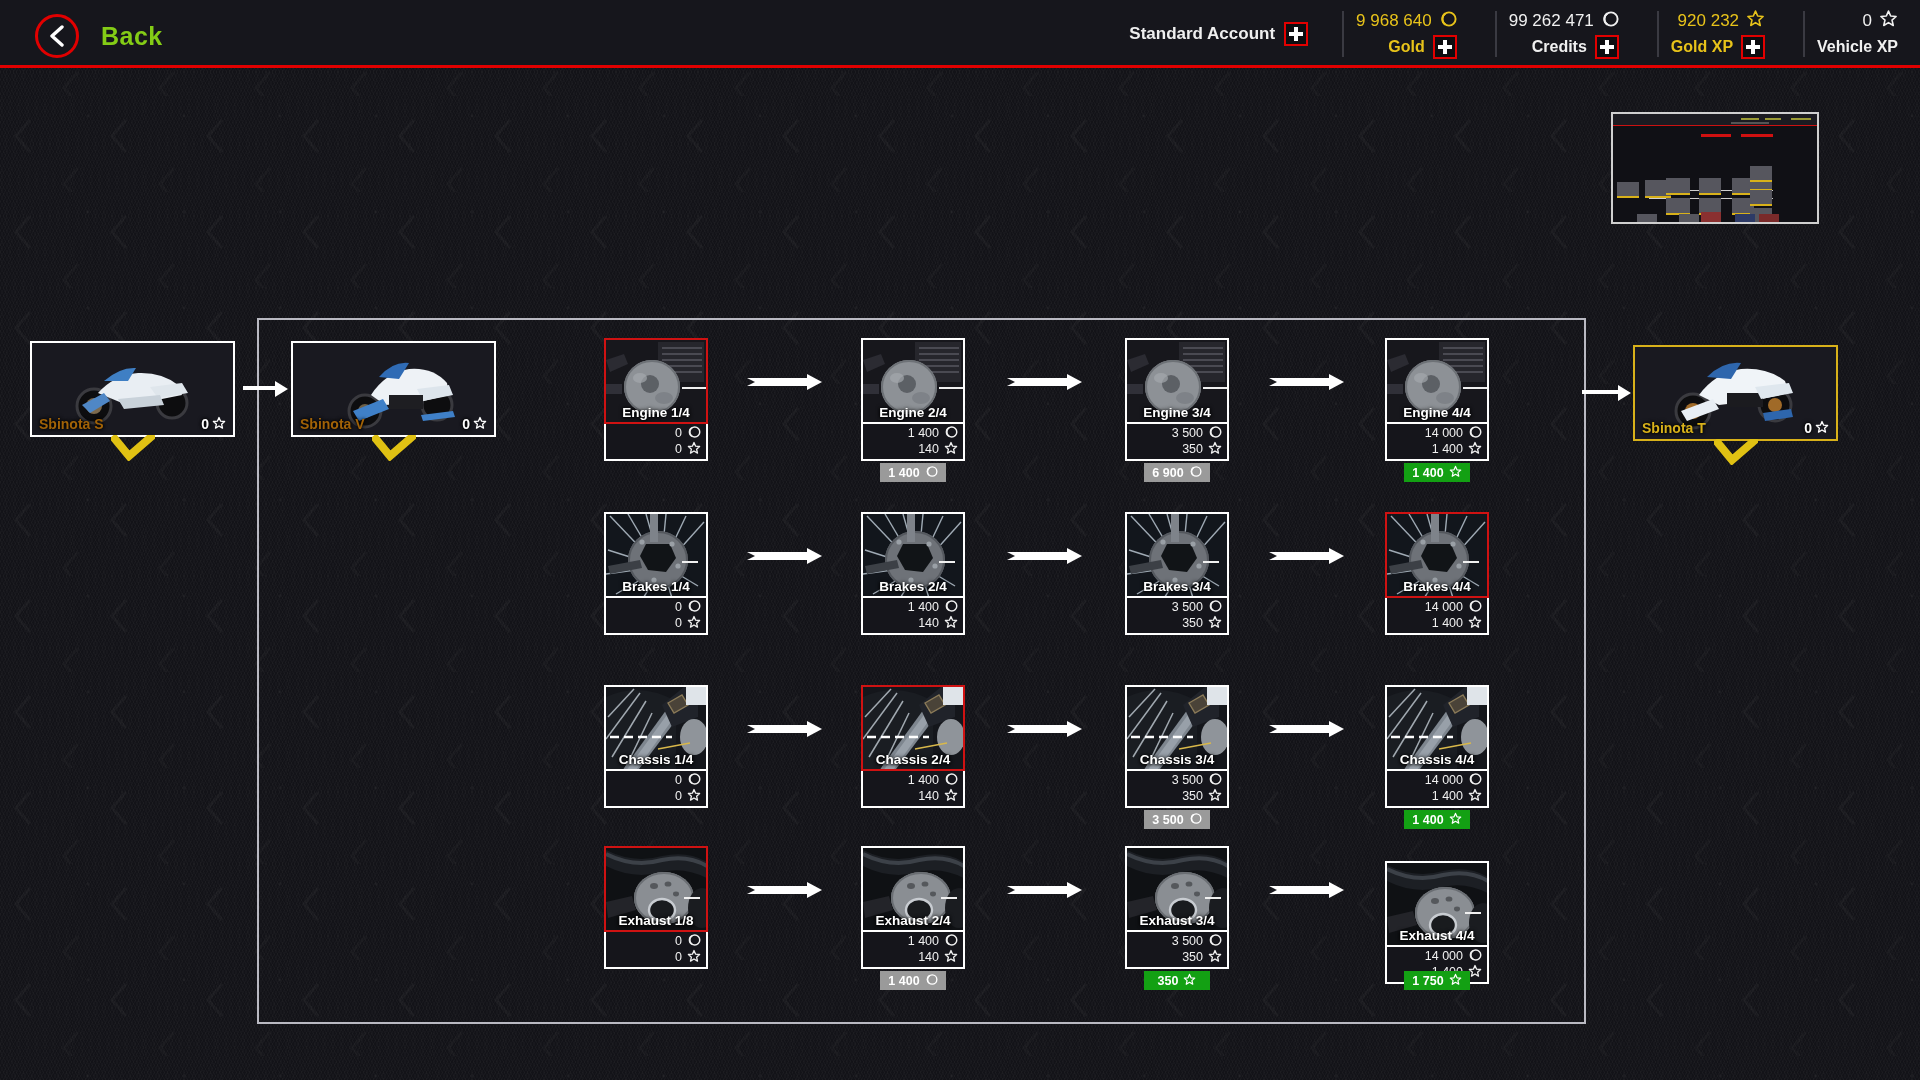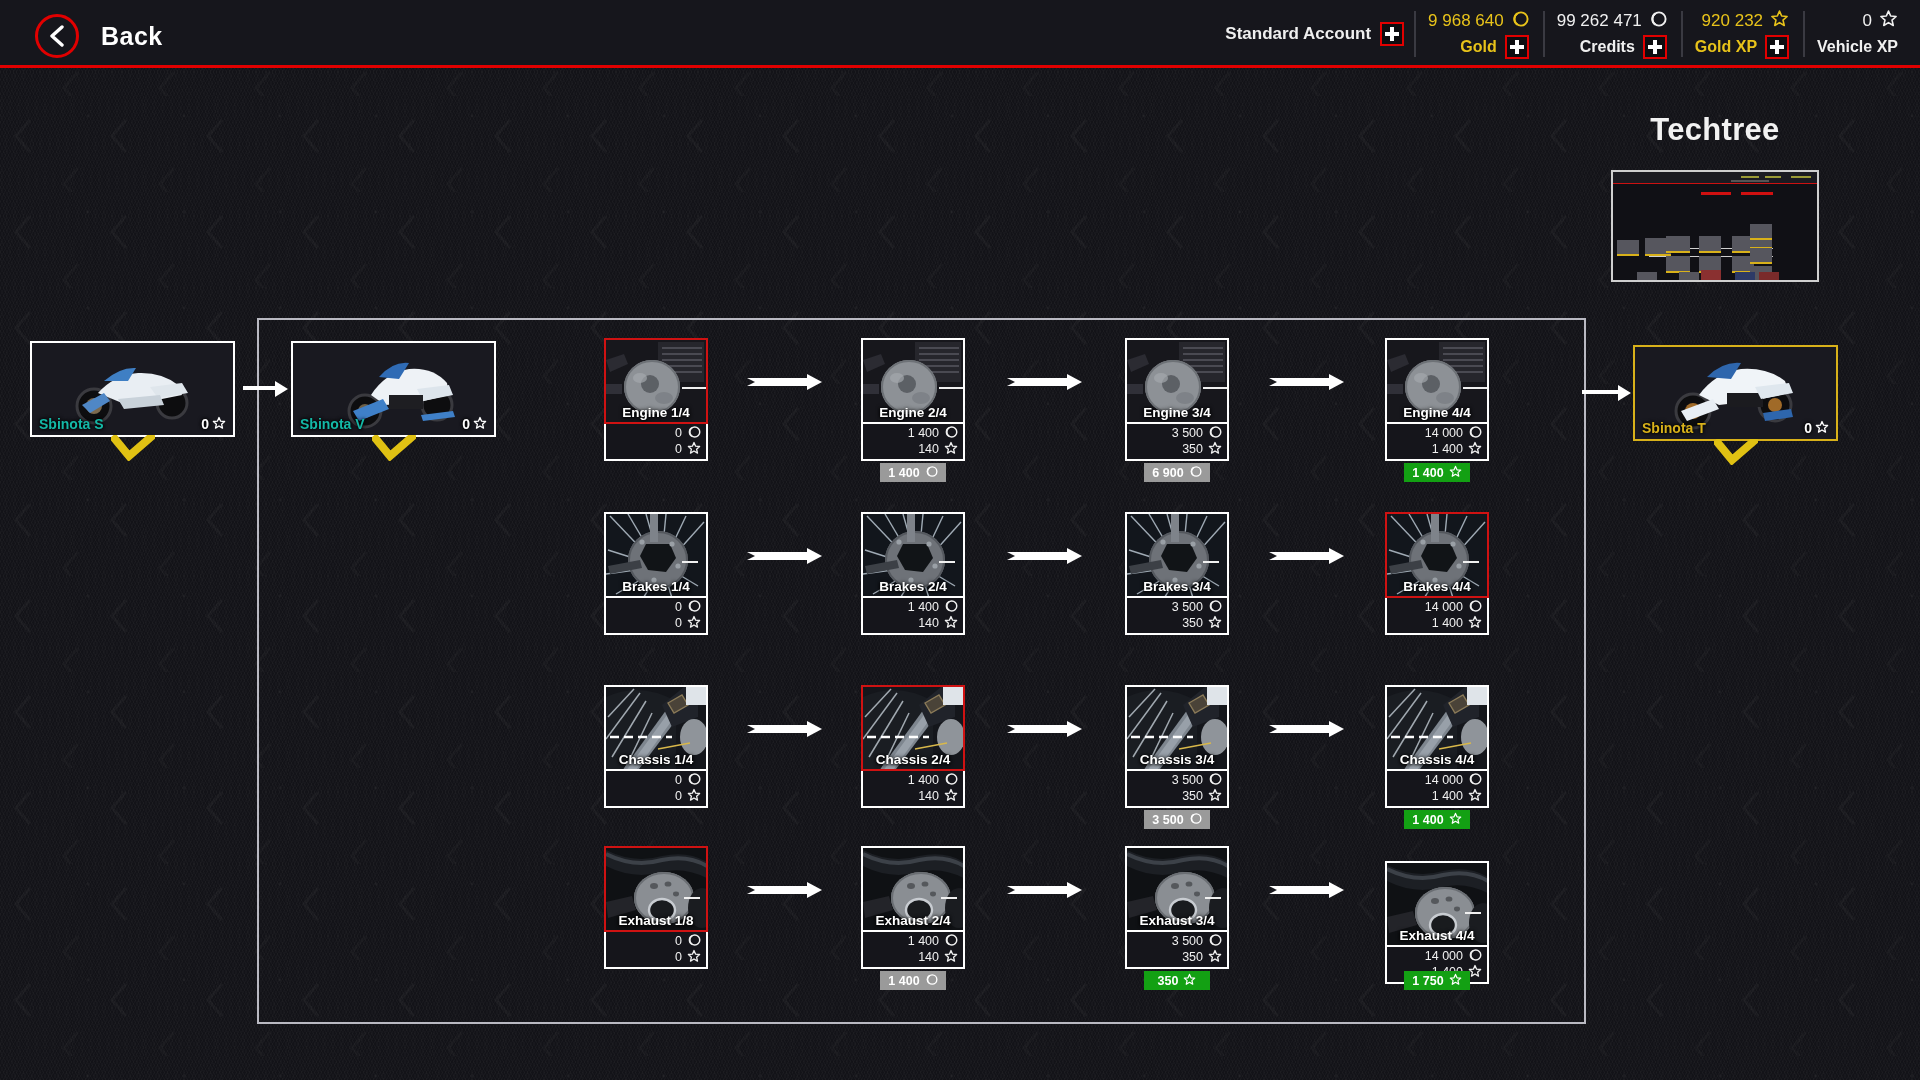--- a/index.html
+++ b/index.html
@@ -30,26 +30,26 @@
   }
   #back-btn{
     position:absolute; left:35px; top:14px; height:44px;
     display:flex; align-items:center; gap:22px; cursor:pointer;
   }
   #back-circle{
     width:44px; height:44px; border-radius:50%;
     border:3px solid #e10000; display:flex; align-items:center; justify-content:center;
   }
   #back-circle svg{ display:block; }
-  #back-label{ font-size:25px; font-weight:bold; letter-spacing:.5px; color:#ffffff; }
+  #back-label{ font-size:25px; font-weight:bold; letter-spacing:.5px; color:#84cc16; }
 
   
   #currency{
     position:absolute; right:8px; top:5px; height:58px;
-    display:flex; align-items:stretch;
+    display:flex; align-items:stretch;gap:24px;
   }
   .cur-group{
     display:flex; flex-direction:column; justify-content:center;
     padding:0 14px; position:relative; min-width:60px;
   }
   .cur-group.divider::before{
     content:""; position:absolute; left:0; top:6px; bottom:6px; width:2px;
     background:#3a3a42;
   }
   .cur-top{
@@ -110,21 +110,21 @@
     border:2px solid #ffffff; background:#191920; z-index:3; cursor:pointer;
   }
   .veh-card.gold-card{ border-color:#d8b11a; }
   .veh-img{ position:absolute; inset:0; overflow:hidden; }
   .veh-footer{
     position:absolute; left:0; right:0; bottom:0; height:22px;
     display:flex; align-items:center; justify-content:space-between;
     padding:0 7px; font-size:14px; font-weight:bold;
     text-shadow:0 0 4px #000, 0 0 3px #000;
   }
-  .veh-name{ color:#14b8a6; }
+  .veh-name{ color:#a16207; }
   .veh-card.gold-card .veh-name{ color:#d8b11a; }
   .veh-xp{ display:flex; align-items:center; gap:3px; color:#fff; }
   .checkmark{
     position:absolute; left:50%; transform:translateX(-50%); top:92px; z-index:4;
   }
 
   
   .mod{
     position:absolute; width:104px; z-index:3; cursor:pointer;
   }
@@ -264,21 +264,20 @@
         </div>
         <div class="cur-bot">
           <span class="cur-name white">Vehicle XP</span>
         </div>
       </div>
 
     </div>
   </div>
 
   <div id="techtree-panel">
-    <div id="techtree-title">Techtree</div>
     <div id="techtree-thumb">
       <div class="tt-topbar"></div>
       <div class="tt-redbar" style="left:88px; top:20px; width:30px;"></div>
       <div class="tt-redbar" style="left:128px; top:20px; width:32px;"></div>
       <div class="tt-dot" style="left:128px; top:4px; width:18px;"></div>
       <div class="tt-dot" style="left:152px; top:4px; width:16px;"></div>
       <div class="tt-dot" style="left:178px; top:4px; width:20px;"></div>
       <div class="tt-dot" style="left:118px; top:8px; width:38px; background:#555;"></div>
 
       <div class="tt-line" style="left:36px; top:76px; width:124px;"></div>

